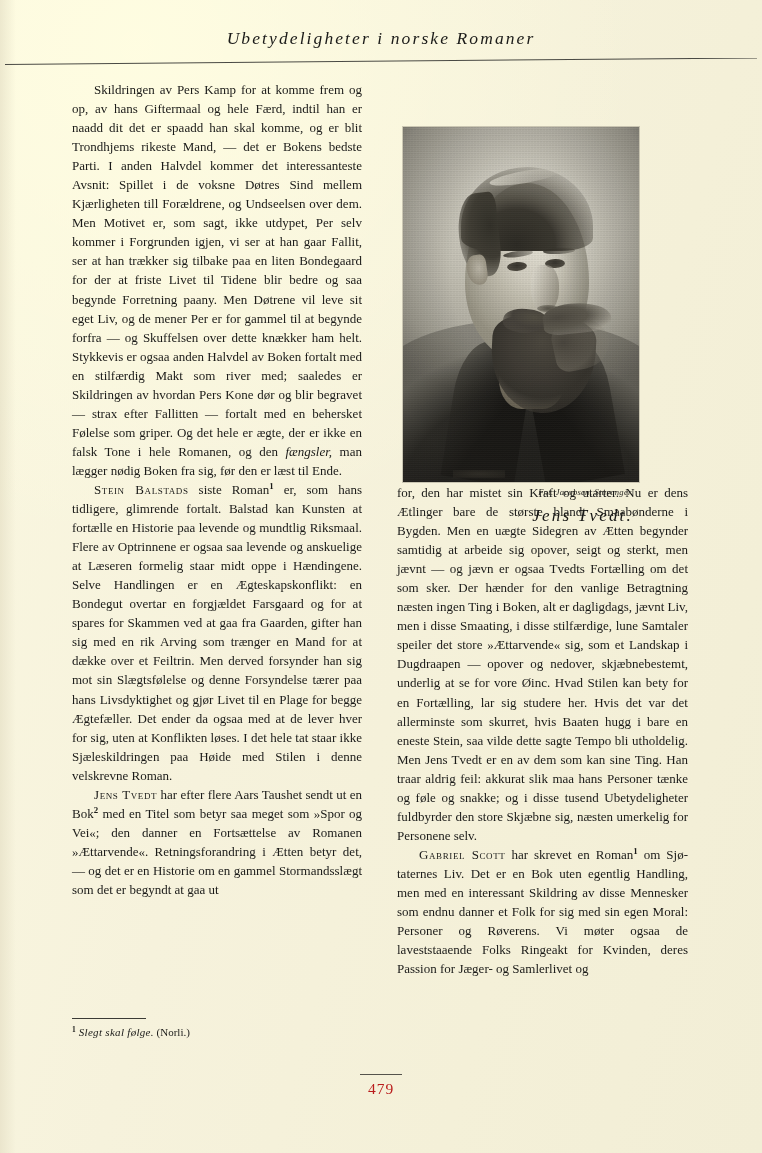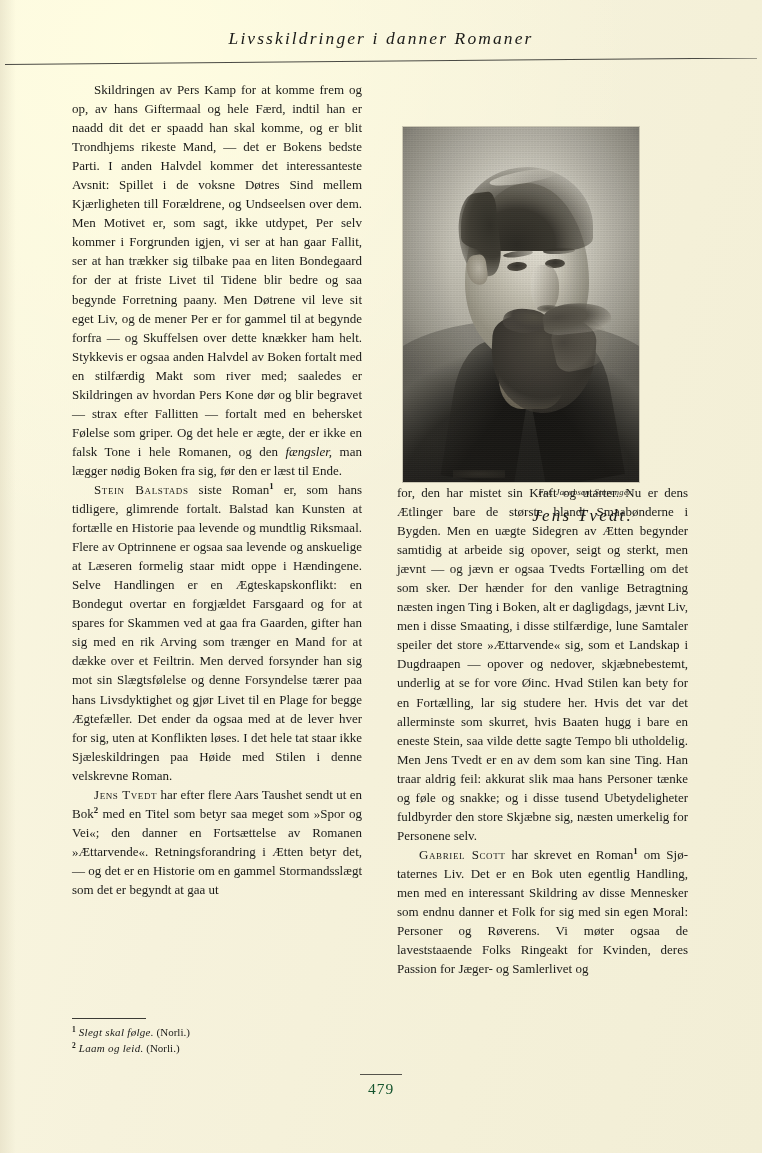--- a/index.html
+++ b/index.html
@@ -361,32 +361,32 @@
     text-align: center;
   }
   .folio-rule {
     width: 42px; height: 1px;
     background: #55534c;
     margin: 0 auto 5px auto;
   }
   .folio {
     font-size: 15.5px;
     letter-spacing: 1px;
-    color: #14532d;
+    color: #b91c1c;
   }
 </style>
 </head>
 <body>
 
 <div class="page-tint"></div>
 <div class="page-edge-left"></div>
 
 <div class="page">
 
-  <div class="runhead">Livsskildringer i danner Romaner</div>
+  <div class="runhead">Ubetydeligheter i norske Romaner</div>
   <div class="head-rule">
       <i></i>
     </div>
 
   <div class="illo">
     <div class="photo-frame">
       <div class="ph-bg"></div>
       <div class="ph-torso"></div>
       <div class="ph-lapelL"></div>
       <div class="ph-lapelR"></div>
@@ -425,21 +425,20 @@
 
   <div class="col col-right-lower" id="rightcol">
       <p class="noind"><span>for, den har mistet sin Kraft og utarter. Nu er dens Ætlinger bare de største blandt Smaabønderne i Bygden. Men en uægte Sidegren av Ætten begynder samtidig at arbeide sig opover, seigt og sterkt, men jævnt — og jævn er ogsaa Tvedts Fortælling om det som sker. Der hænder for den vanlige Betragtning næsten ingen Ting i Boken, alt er dagligdags, jævnt Liv, men i disse Smaating, i disse stilfærdige, lune Samtaler speiler det store »Ættarvende« sig, som et Landskap i Dugdraapen — opover og nedover, skjæbnebestemt, underlig at se for vore Øinc. Hvad Stilen kan bety for en Fortælling, lar sig studere her. Hvis det var det allerminste som skurret, hvis Baaten hugg i bare en eneste Stein, saa vilde dette sagte Tempo bli utholdelig. Men Jens Tvedt er en av dem som kan sine Ting. Han traar aldrig feil: akkurat slik maa hans Personer tænke og føle og snakke; og i disse tusend Ubetydeligheter fuldbyrder den store Skjæbne sig, næsten umerkelig for Personene selv.</span></p>
       <p><span class="sc">Gabriel Scott</span><span> har skrevet en Roman</span><sup>1</sup><span> om Sjø-taternes Liv. Det er en Bok uten egentlig Handling, men med en interessant Skildring av disse Mennesker som endnu danner et Folk for sig med sin egen Moral: Personer og Røverens. Vi møter ogsaa de laveststaaende Folks Ringeakt for Kvinden, deres Passion for Jæger- og Samlerlivet og</span></p>
     </div>
 
   <div class="fn fn-left">
     <div class="fn-rule"></div>
     <div id="fnleft">
         <div class="fn-item"><sup>1</sup><span class="ital"> Slegt skal følge.</span><span> (Norli.)</span></div>
-        <div class="fn-item"><sup>2</sup><span class="ital"> Laam og leid.</span><span> (Norli.)</span></div>
       </div>
   </div>
 
   <div class="folio-wrap">
     <div class="folio-rule"></div>
     <div class="folio">479</div>
   </div>
 
 </div>
 

